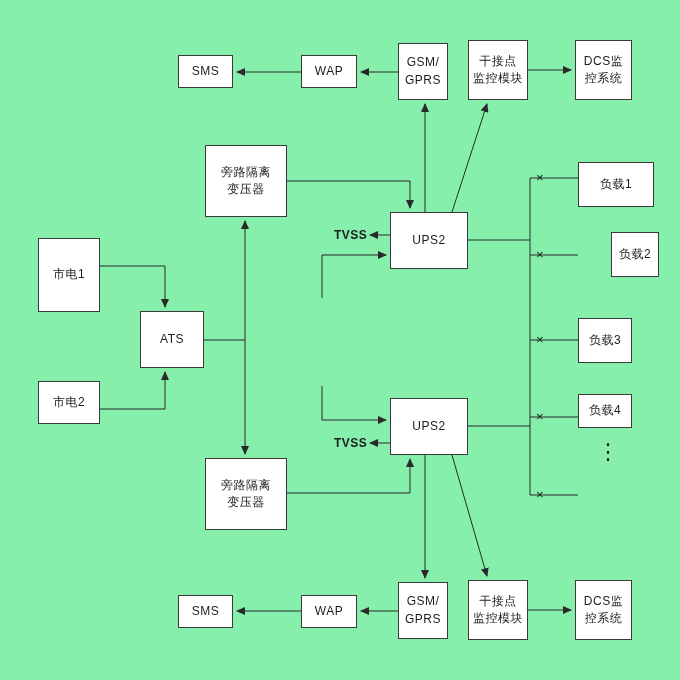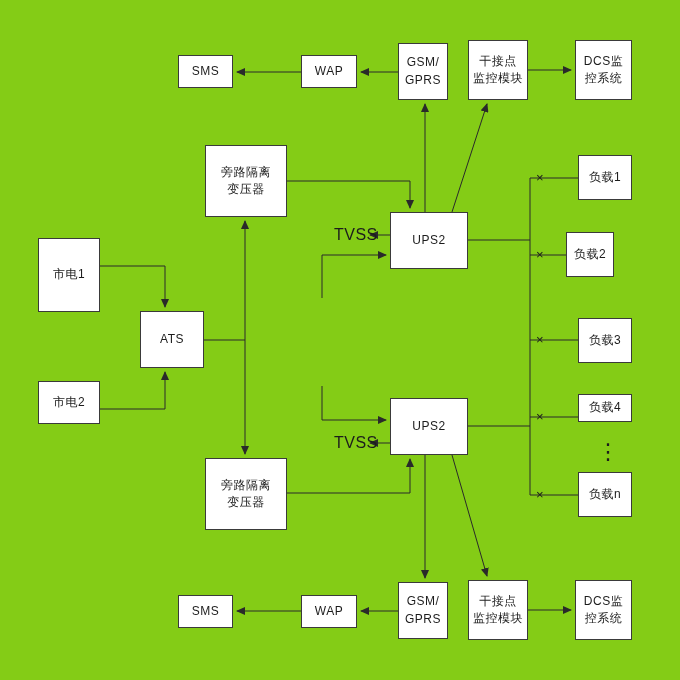--- a/index.html
+++ b/index.html
@@ -1,28 +1,28 @@
 <!DOCTYPE html>
 <html><head>
 <meta charset="utf-8">
 <style>
   html,body{margin:0;padding:0;background:#ffffff;}
   #stage{
-    position:relative;width:680px;height:680px;background:#84cc16;
+    position:relative;width:680px;height:680px;background:#86efac;
     font-family:"Liberation Sans","DejaVu Sans",sans-serif;color:#1c1c1c;
     overflow:hidden;
   }
   #wires{position:absolute;left:0;top:0;width:680px;height:680px;}
   .node{
     position:absolute;box-sizing:border-box;border:1px solid #3a3a3a;background:#ffffff;
     display:flex;align-items:center;justify-content:center;text-align:center;
     font-size:12px;line-height:1.45;white-space:pre-line;letter-spacing:0.5px;
   }
   .floating-label{
-    position:absolute;font-size:16px;font-weight:normal;letter-spacing:0.5px;
+    position:absolute;font-size:12px;font-weight:bold;letter-spacing:0.5px;
     line-height:14px;
   }
   .switch{
     position:absolute;font-size:13px;line-height:13px;color:#1c1c1c;
   }
   .dots{
     position:absolute;font-size:22px;line-height:22px;color:#1c1c1c;
   }
 </style>
 </head>
@@ -93,25 +93,24 @@
 变压器</div>
   <div class="node" style="left:205px;top:458px;width:82px;height:72px">旁路隔离
 变压器</div>
 
   <div class="node" style="left:390px;top:212px;width:78px;height:57px">UPS2</div>
   <div class="node" style="left:390px;top:398px;width:78px;height:57px">UPS2</div>
 
   <span class="floating-label" style="left:334px;top:228px">TVSS</span>
   <span class="floating-label" style="left:334px;top:436px">TVSS</span>
 
-  <div class="node" style="left:578px;top:155px;width:54px;height:45px">负载1</div>
-  <div class="node" style="left:566px;top:232px;width:48px;height:45px">负载2</div>
+  <div class="node" style="left:578px;top:162px;width:76px;height:45px">负载1</div>
+  <div class="node" style="left:611px;top:232px;width:48px;height:45px">负载2</div>
   <div class="node" style="left:578px;top:318px;width:54px;height:45px">负载3</div>
-  <div class="node" style="left:578px;top:394px;width:54px;height:28px">负载4</div>
-  <div class="node" style="left:578px;top:472px;width:54px;height:45px">负载n</div>
+  <div class="node" style="left:578px;top:394px;width:54px;height:34px">负载4</div>
   <span class="dots" style="left:597px;top:441px">⋮</span>
 
   <span class="switch" style="left:536px;top:171px">×</span>
   <span class="switch" style="left:536px;top:248px">×</span>
   <span class="switch" style="left:536px;top:333px">×</span>
   <span class="switch" style="left:536px;top:410px">×</span>
   <span class="switch" style="left:536px;top:488px">×</span>
 
   <div class="node" style="left:178px;top:595px;width:55px;height:33px">SMS</div>
   <div class="node" style="left:301px;top:595px;width:56px;height:33px">WAP</div>

